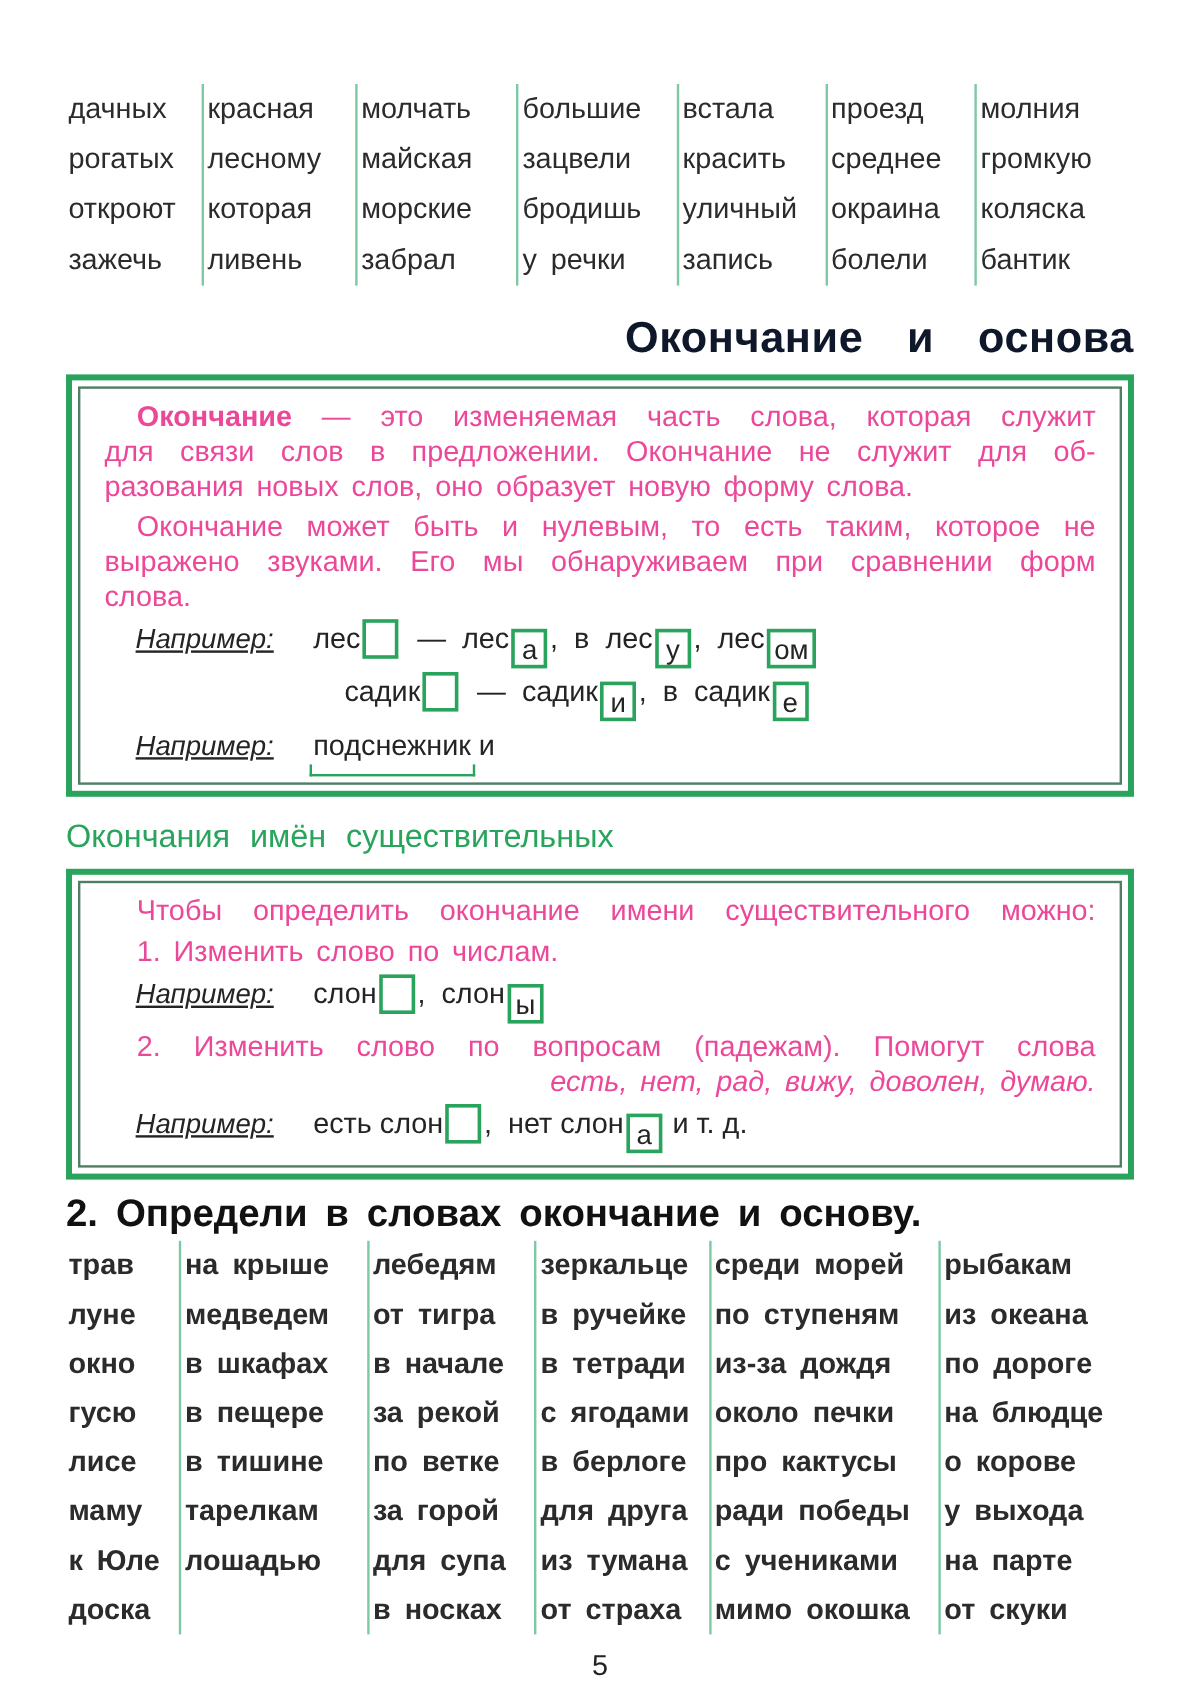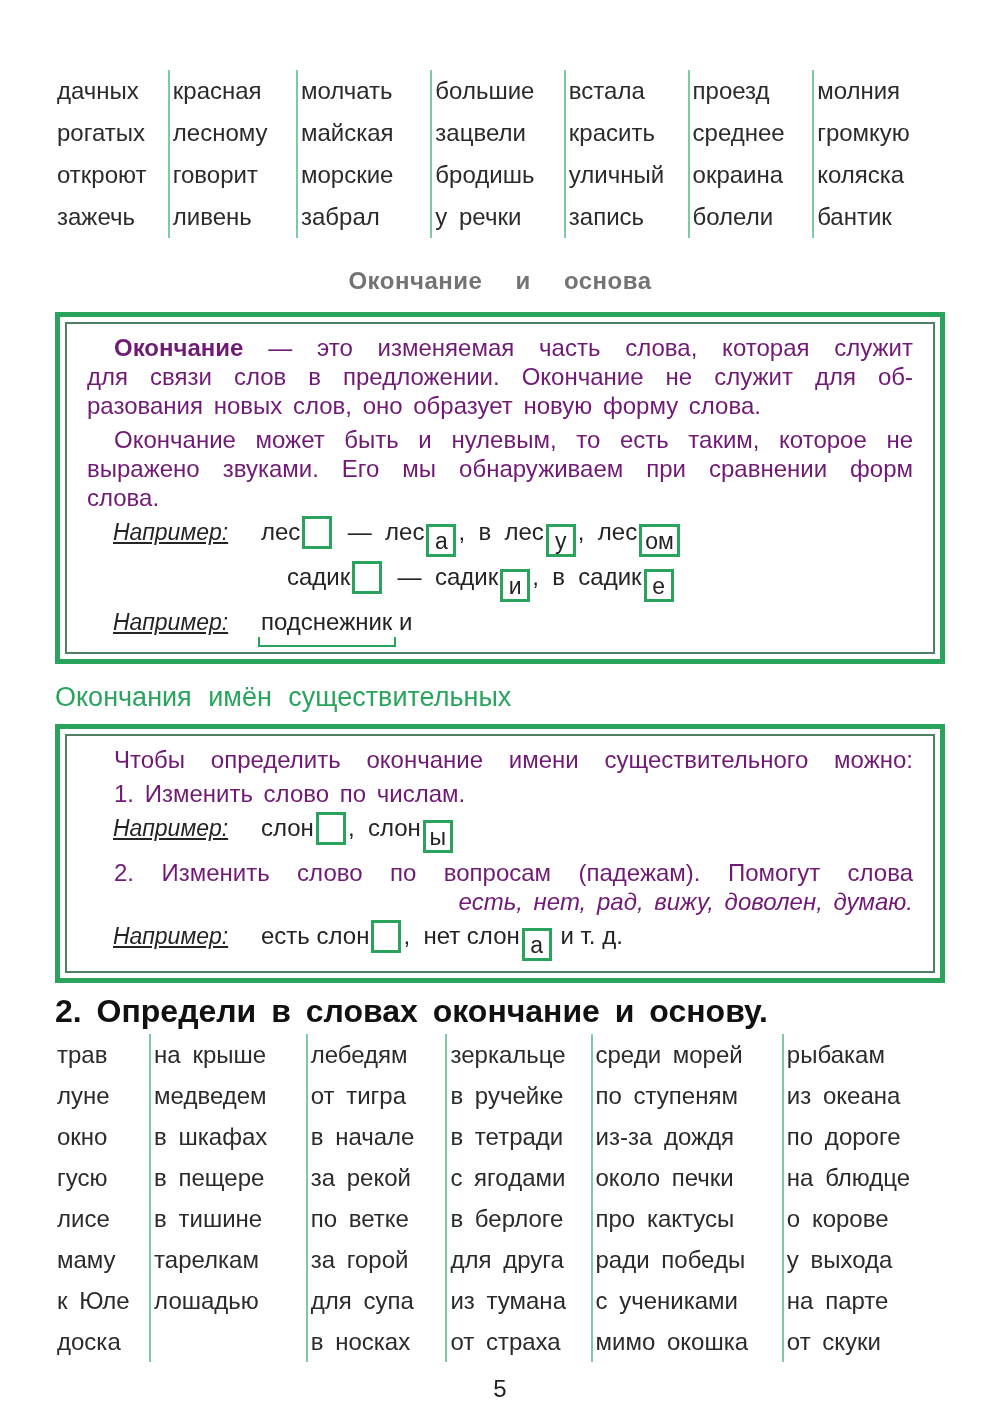--- a/index.html
+++ b/index.html
@@ -6,57 +6,57 @@
   .page {
     width: 1000px; height: 1417px; box-sizing: border-box;
     padding: 70px 55px 0 55px;
     background: #ffffff;
     font-family: "Liberation Sans", "DejaVu Sans", sans-serif;
     color: #262626;
     overflow: hidden;
   }
 
   
-  .word-table { display: flex; }
+  .word-table { display: flex; justify-content: center; }
   .wcol { box-sizing: border-box; padding-left: 3px; border-right: 2px solid #7cc9a4; }
   .wcol:first-child { padding-left: 2px; }
   .wcol:last-child { border-right: none; }
   .wcell { font-size: 24px; white-space: nowrap; word-spacing: 5px; color:#2b2b2b; }
   .top .wcell { line-height: 42px; }
-  .bottom .wcell { line-height: 41px; }
+  .bottom .wcell { line-height: 41px; font-weight: bold; }
   .top .wcol:nth-child(1){width:12.9%}
   .top .wcol:nth-child(2){width:14.4%}
   .top .wcol:nth-child(3){width:15.1%}
   .top .wcol:nth-child(4){width:15.0%}
   .top .wcol:nth-child(5){width:13.9%}
   .top .wcol:nth-child(6){width:14.0%}
   .top .wcol:nth-child(7){width:14.7%}
   .bottom .wcol:nth-child(1){width:10.8%}
   .bottom .wcol:nth-child(2){width:17.6%}
   .bottom .wcol:nth-child(3){width:15.7%}
   .bottom .wcol:nth-child(4){width:16.3%}
   .bottom .wcol:nth-child(5){width:21.5%}
   .bottom .wcol:nth-child(6){width:18.1%}
 
   
   .heading {
-    color:#737373; font-size:24px; font-weight:700; text-align:center;
+    color:#0f172a; font-size:36px; font-weight:700; text-align:right;
     word-spacing:26px; letter-spacing:0.5px;
     margin:24px 0 12px 0; line-height:38px;
   }
   .subheading {
     color:#29a45c; font-size:27px; font-weight:400; 
     word-spacing:9px; margin:16px 0 10px 0; line-height:34px;
   }
 
   
   .gbox { border:5px solid #2aa35d; }
   .gbox-inner { border:2px solid #4e7f63; margin:5px; padding:9px 20px 10px 20px; }
 
-  .bline { font-size:24px; line-height:29px; word-spacing:4px; color:#701a75; }
+  .bline { font-size:24px; line-height:29px; word-spacing:4px; color:#ec4899; }
   .jline { text-align:justify; text-align-last:justify; -moz-text-align-last:justify; }
   .ind  { text-indent:27px; }
   .mt   { margin-top:5px; }
   .bline b { font-weight:700; }
   .it { font-style: italic; text-align: right; }
 
   .exline { font-size:24px; line-height:40px; margin-left:26px; white-space:pre-wrap; color:#242424; }
   .ex-cont { margin-left:200px; }
   .exlabel {
     font-style:italic; text-decoration:underline; display:inline-block;
@@ -86,21 +86,21 @@
   <div class="word-table top">
       <div class="wcol">
         <div class="wcell">дачных</div>
         <div class="wcell">рогатых</div>
         <div class="wcell">откроют</div>
         <div class="wcell">зажечь</div>
       </div>
       <div class="wcol">
         <div class="wcell">красная</div>
         <div class="wcell">лесному</div>
-        <div class="wcell">говорит</div>
+        <div class="wcell">которая</div>
         <div class="wcell">ливень</div>
       </div>
       <div class="wcol">
         <div class="wcell">молчать</div>
         <div class="wcell">майская</div>
         <div class="wcell">морские</div>
         <div class="wcell">забрал</div>
       </div>
       <div class="wcol">
         <div class="wcell">большие</div>

